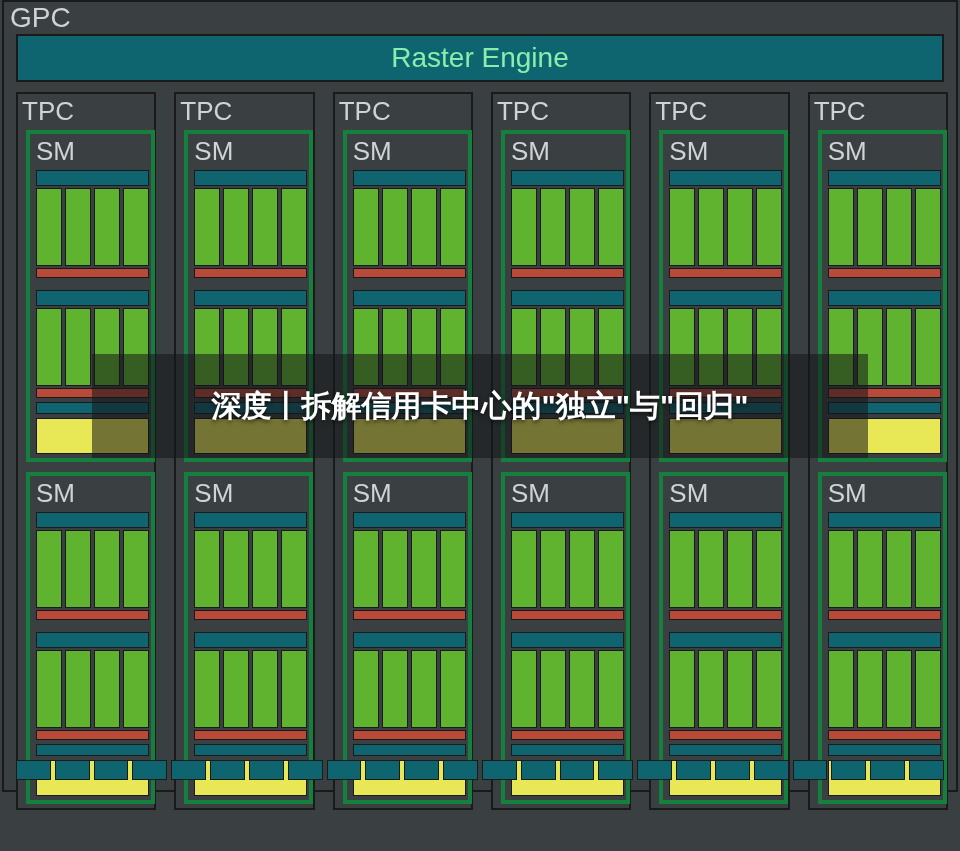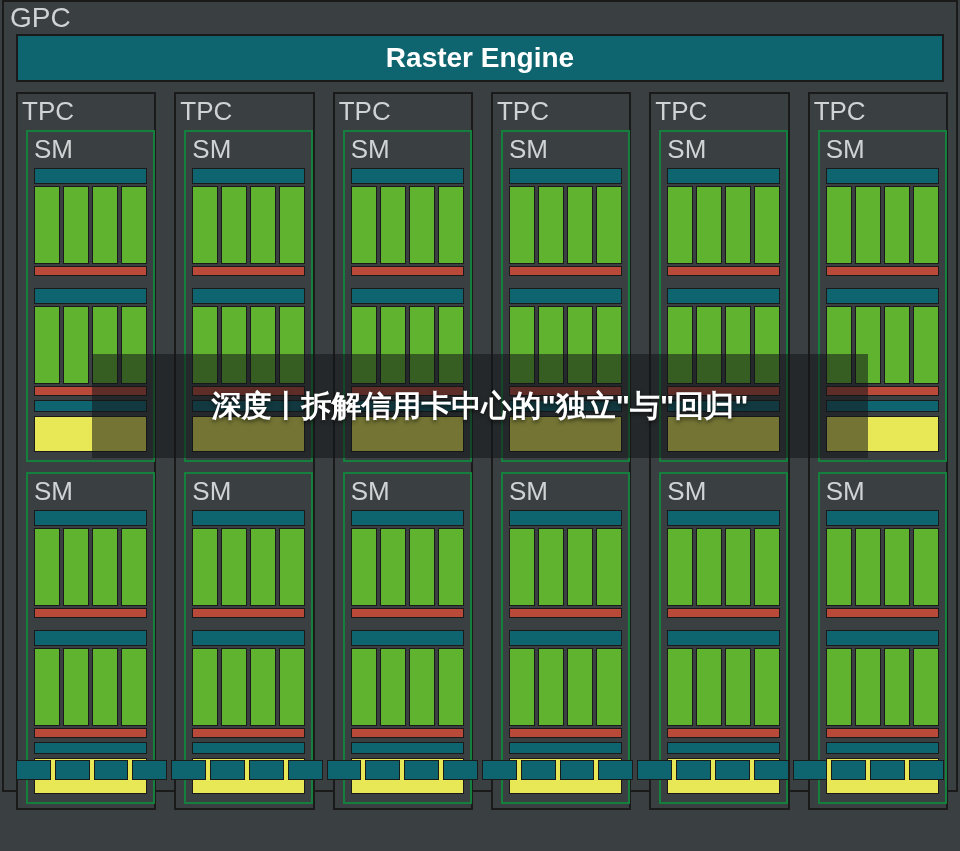--- a/index.html
+++ b/index.html
@@ -32,22 +32,21 @@
     position: absolute;
     left: 12px;
     top: 32px;
     width: 928px;
     height: 48px;
     background: #0e656f;
     border: 2px solid #1a1a1a;
     text-align: center;
     line-height: 44px;
     font-size: 28px;
-    color: #ffffff;
-    font-weight: bold;
+    color: #86efac;
   }
   .tpc-row {
     position: absolute;
     left: 12px;
     width: 932px;
     display: flex;
     gap: 18px;
   }
   .tpc-row-top { top: 90px; }
   .tpc {
@@ -62,21 +61,21 @@
     left: 4px;
     top: 2px;
     font-size: 26px;
     color: #d0d3d4;
   }
   .sm {
     position: absolute;
     left: 8px;
     width: 129px;
     height: 332px;
-    border: 2px solid #15803d;
+    border: 4px solid #15803d;
     background: #3a3f42;
   }
   .sm-top { top: 36px; }
   .sm-bottom { top: 378px; }
   .sm-label {
     position: absolute;
     left: 6px;
     top: 2px;
     font-size: 26px;
     color: #d0d3d4;

